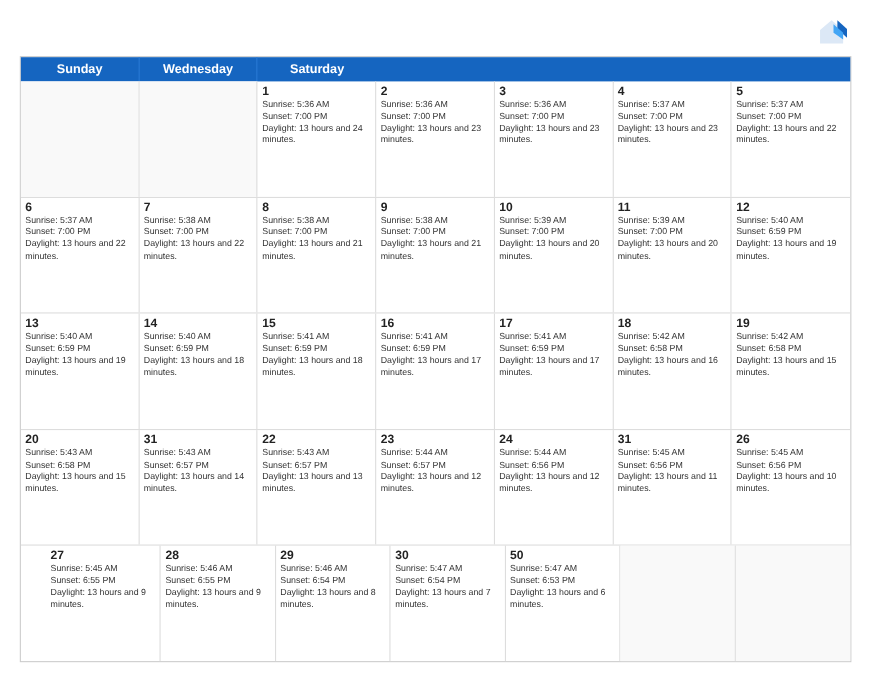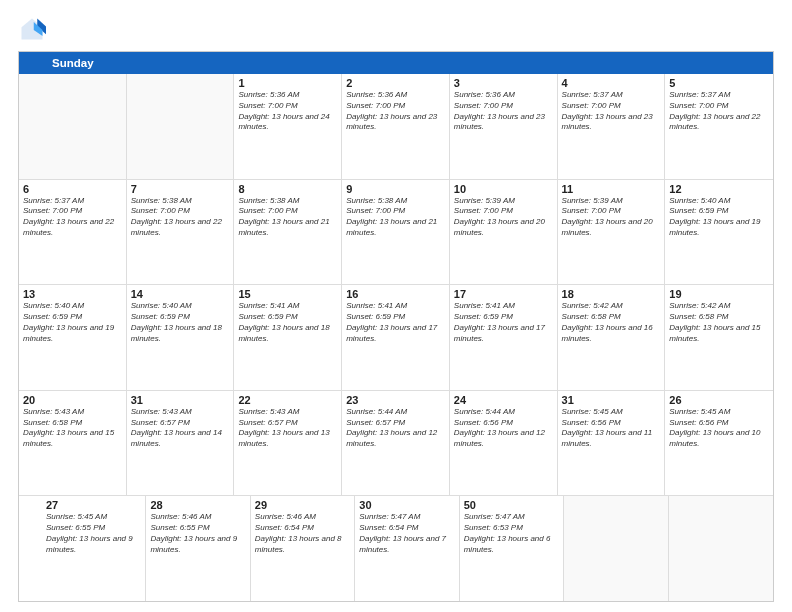--- a/index.html
+++ b/index.html
@@ -9,20 +9,21 @@
       font-family: Arial, sans-serif;
       background: #fff;
       overflow: hidden;
     }
     .page {
       width: 792px;
       height: 612px;
       padding: 15px 18px 10px 18px;
       display: flex;
       flex-direction: column;
+      align-items: flex-end;
     }
     .header {
       display: flex;
       justify-content: space-between;
       align-items: flex-start;
       margin-bottom: 8px;
     }
     .logo {
       display: flex;
       align-items: center;
@@ -96,21 +97,20 @@
     .day-num {
       font-size: 11px;
       font-weight: bold;
       color: #222;
       margin-bottom: 1px;
     }
     .sun-info {
       color: #333;
       font-size: 8px;
       line-height: 1.35;
-      font-style: italic;
     }
   </style>
 </head>
 <body>
 
 <div class="page">
   <div class="header">
     <div class="logo">
       <svg class="logo-icon" viewBox="0 0 32 32" xmlns="http://www.w3.org/2000/svg">
         <polygon points="16,4 28,14 28,28 4,28 4,14" fill="#1565c0" opacity="0.15"></polygon>
@@ -124,20 +124,22 @@
     </div>
     <div class="title-block">
       <div class="month-title"></div>
       <div class="location-title"></div>
     </div>
   </div>
 
   <div class="calendar">
     <div class="cal-header" id="cal-header-row">
         <div class="cal-header-cell">Sunday</div>
+        <div class="cal-header-cell">Wednesday</div>
+        <div class="cal-header-cell">Saturday</div>
       </div>
     <div class="cal-body" id="cal-body">
         <div class="cal-row">
           <div class="cal-cell empty"></div>
           <div class="cal-cell empty"></div>
           <div class="cal-cell">
             <div class="day-num">1</div>
             <div class="sun-info" style="white-space: pre-line;">Sunrise: 5:36 AM
 Sunset: 7:00 PM
 Daylight: 13 hours and 24 minutes.</div>

